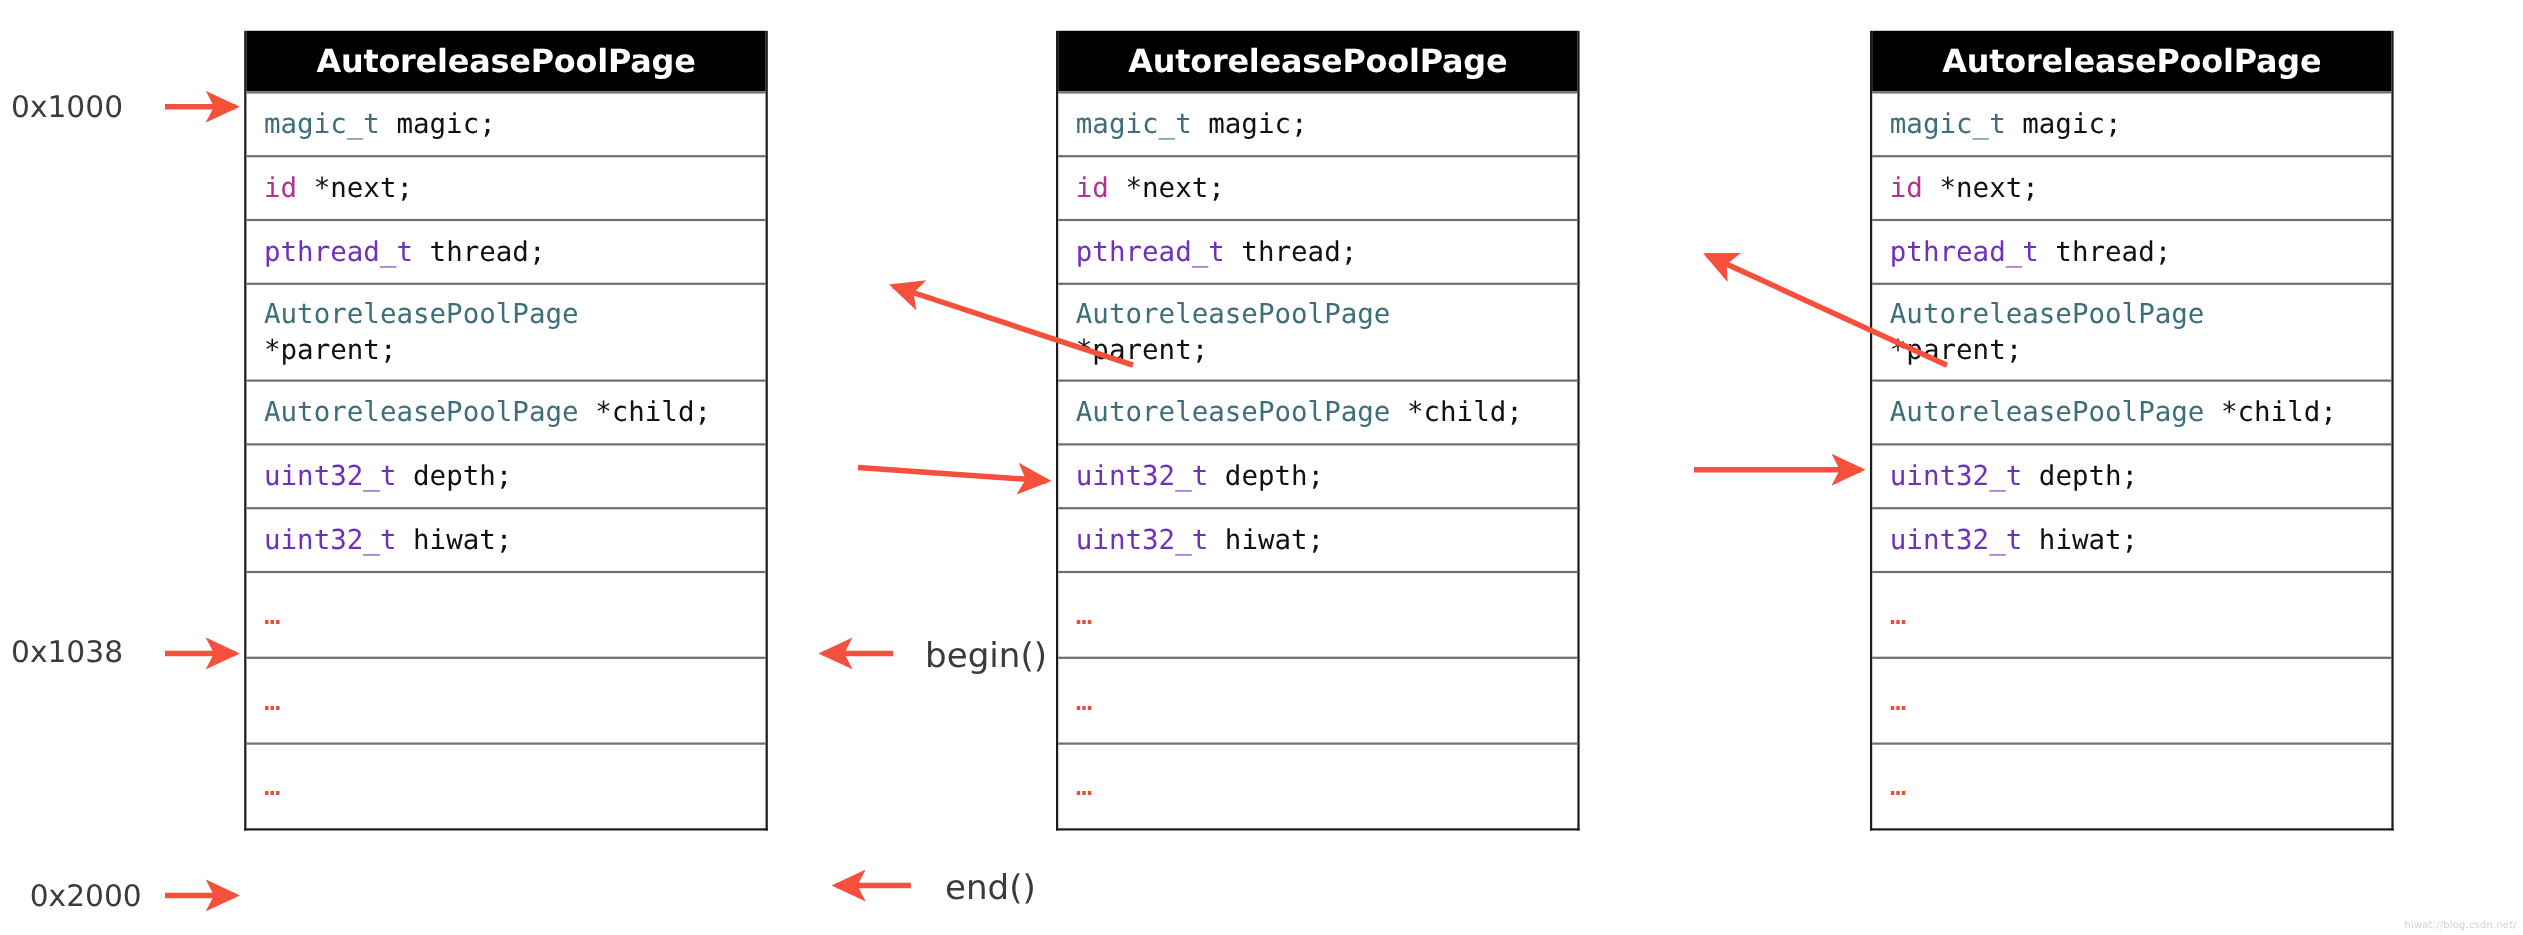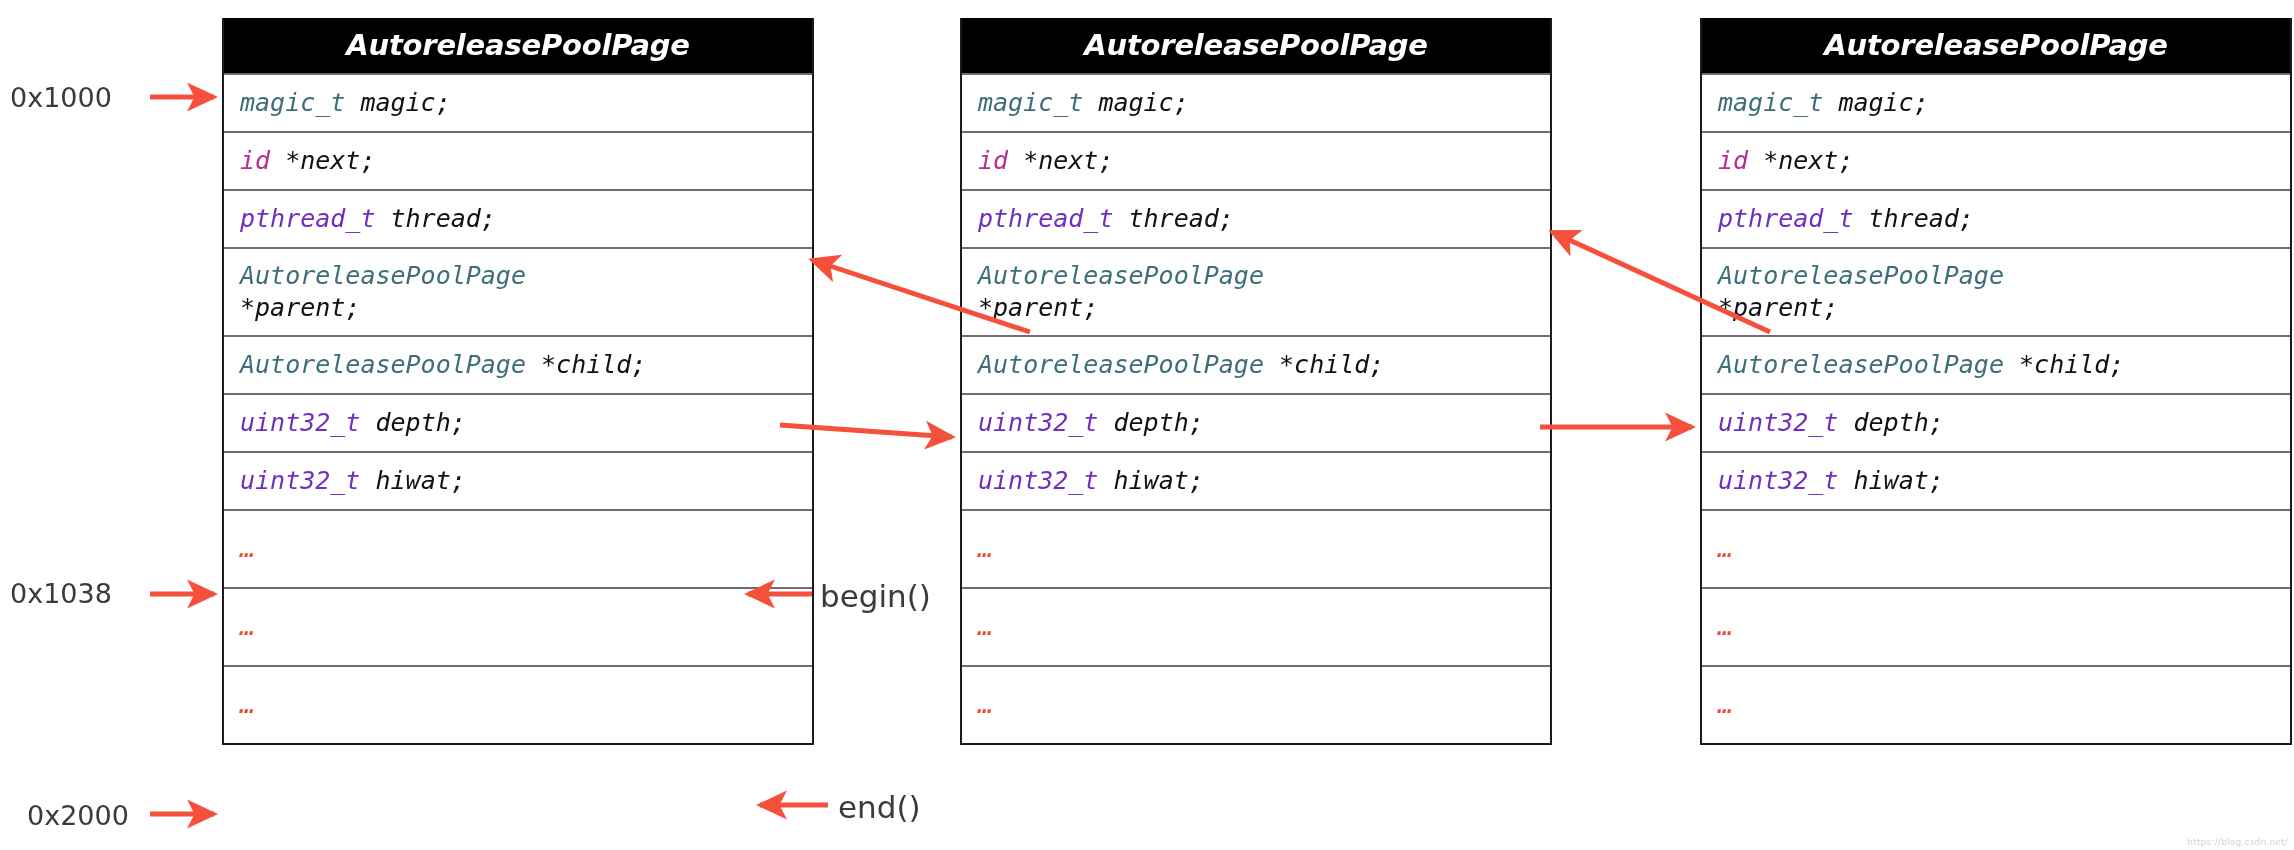--- a/index.html
+++ b/index.html
@@ -29,28 +29,27 @@
     top: 0;
     width: 2294px;
     height: 850px;
     pointer-events: none;
     z-index: 5;
   }
 
   
   .page-table {
     position: absolute;
-    top: 18px;
-    width: 592px;
+    top: 28px;
+    width: 476px;
     border: 2px solid #1b1b1b;
     border-top: none;
     box-sizing: border-box;
     background: #ffffff;
     z-index: 2;
-    font-style: italic;
   }
   #col-0 { left: 222px; }
   #col-1 { left: 960px; }
   #col-2 { left: 1700px; }
 
   .table-header {
     background: #000000;
     color: #ffffff;
     font-family: "DejaVu Sans", sans-serif;
     font-weight: bold;
@@ -110,20 +109,21 @@
   #addr-2 { left: 27px; top: 800px; }
 
   
   .gutter-label {
     position: absolute;
     font-family: "DejaVu Sans", sans-serif;
     font-size: 31px;
     color: #3b3b3b;
     white-space: nowrap;
     z-index: 4;
+    margin-left: 21px;
   }
   #gutter-begin { left: 820px; top: 578px; }
   #gutter-end   { left: 838px; top: 789px; }
 
   
   #watermark {
     position: absolute;
     right: 6px;
     bottom: 3px;
     font-family: "DejaVu Sans", sans-serif;
@@ -226,14 +226,14 @@
       <div class="row two-line"><span class="t-teal">AutoreleasePoolPage</span><span class="t-black">
 *parent;</span></div>
       <div class="row"><span class="t-teal">AutoreleasePoolPage</span><span class="t-black"> *child;</span></div>
       <div class="row"><span class="t-purple">uint32_t</span><span class="t-black"> depth;</span></div>
       <div class="row"><span class="t-purple">uint32_t</span><span class="t-black"> hiwat;</span></div>
       <div class="row ellipsis">…</div>
       <div class="row ellipsis">…</div>
       <div class="row ellipsis">…</div>
     </div>
 
-  <div id="watermark">https://blog.csdn.net/</div>
+  <div id="watermark">hiwat://blog.csdn.net/</div>
 </div>
 
 </body></html>

